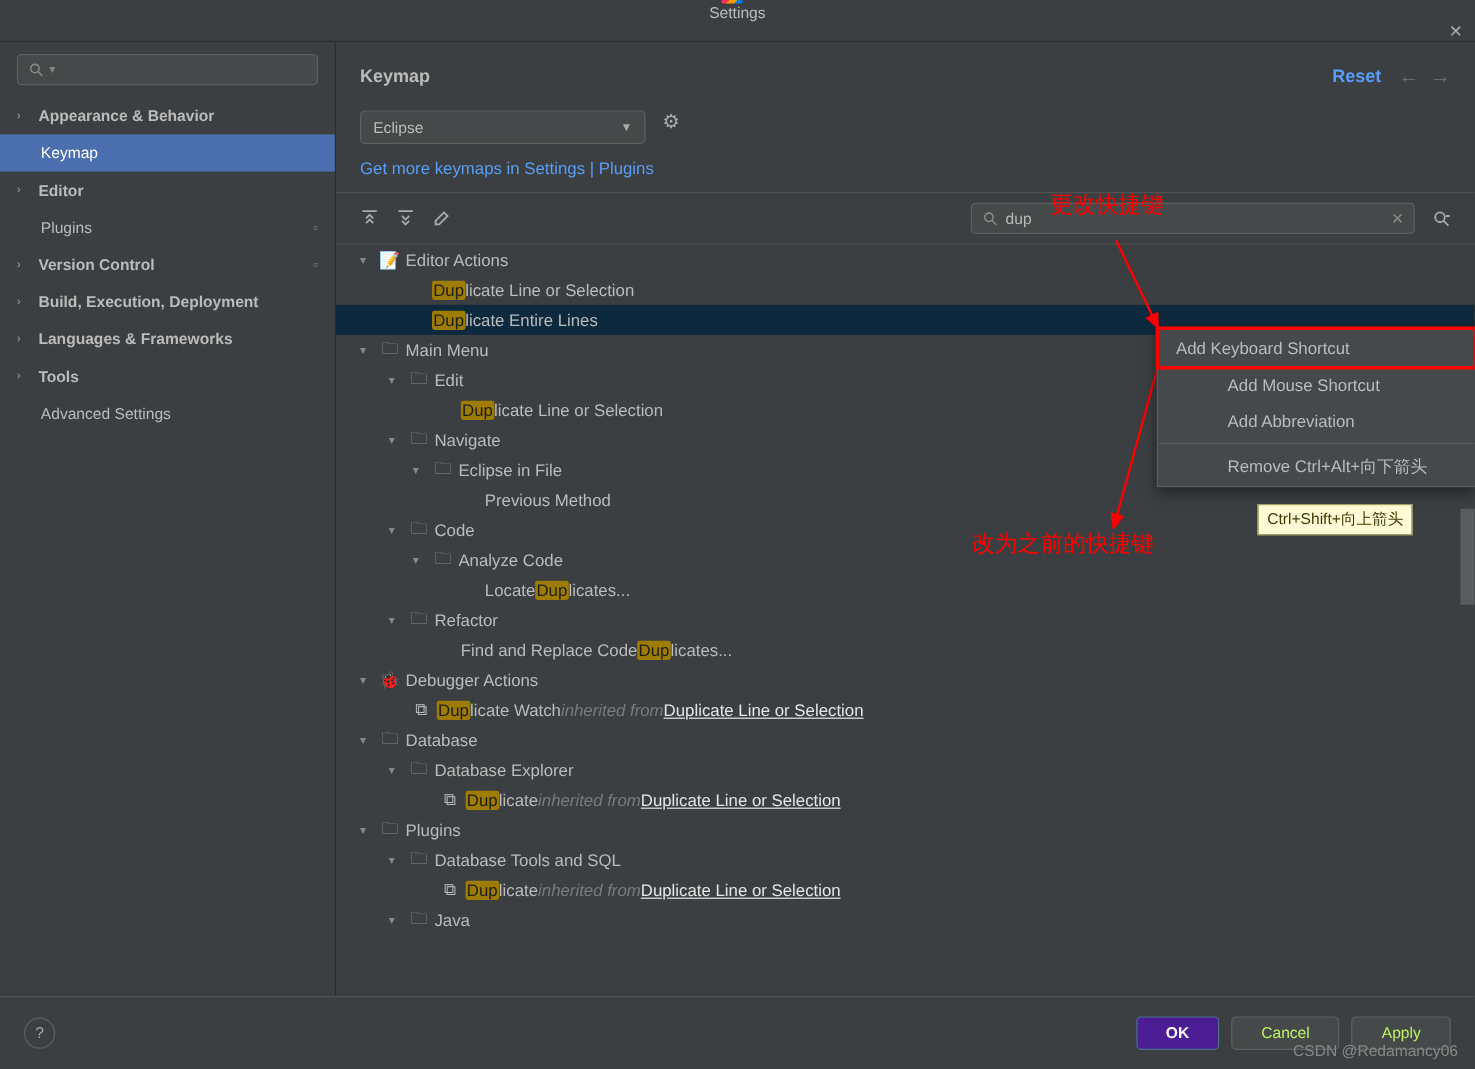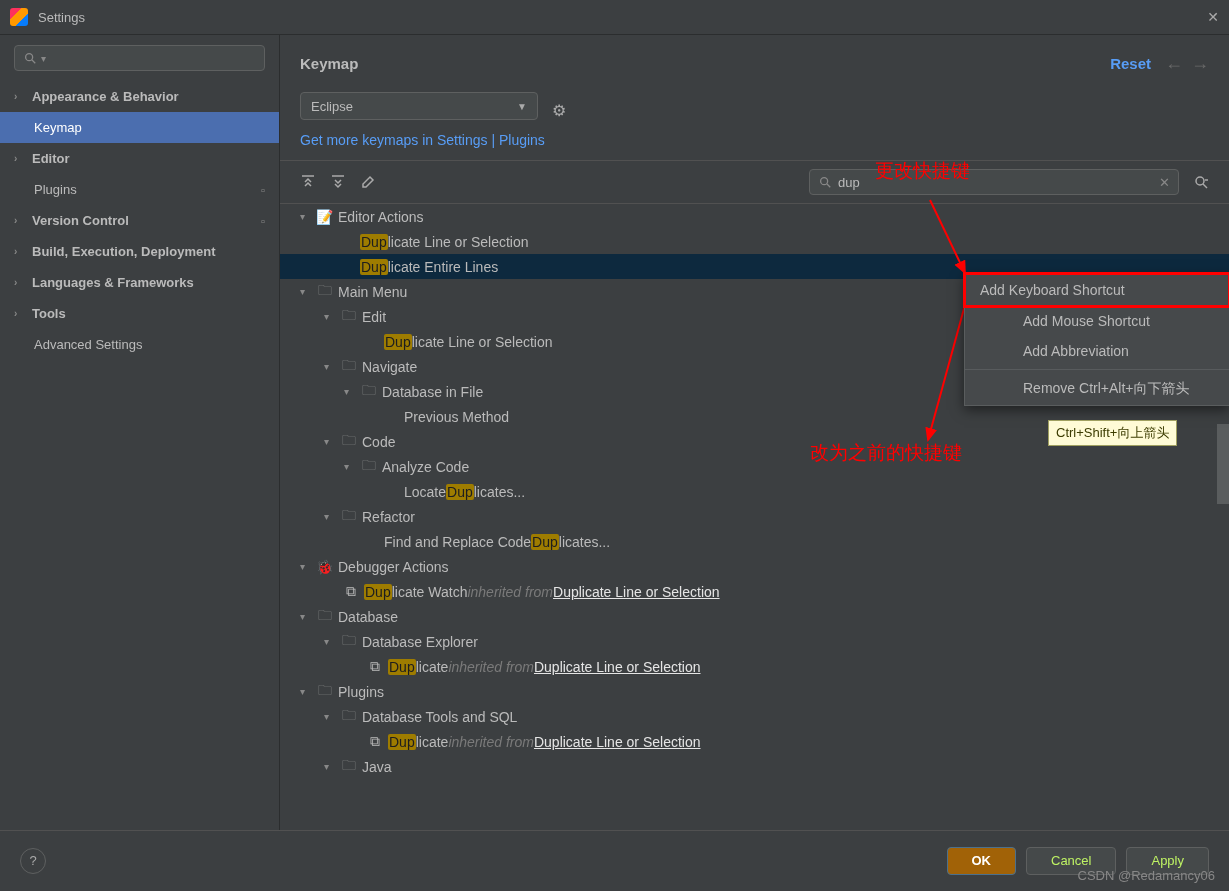--- a/index.html
+++ b/index.html
@@ -10,20 +10,21 @@
   font-size: 13px;
   color: #bbbbbb;
   overflow: hidden;
   position: relative;
 }
 .titlebar {
   height: 35px;
   display: flex; align-items: center;
   padding: 0 10px;
   border-bottom: 1px solid #2b2d2e;
+  flex-direction: column;
 }
 .titlebar .logo {
   width: 18px; height: 18px;
   background: linear-gradient(135deg, #fe315d 33%, #ff9900 33%, #ff9900 66%, #087cfa 66%);
   border-radius: 3px;
   margin-right: 10px;
 }
 .titlebar .close-btn {
   margin-left: auto;
   font-size: 14px;
@@ -96,21 +97,21 @@
   font-weight: 600;
   cursor: pointer;
 }
 .breadcrumb .nav-arrows {
   margin-left: 14px;
   color: #6a6a6a;
   font-size: 18px;
   display: flex; gap: 8px;
 }
 .keymap-row {
-  display: flex; align-items: flex-end; gap: 14px;
+  display: flex; align-items: flex-start; gap: 14px;
   padding: 10px 20px 4px 20px;
 }
 .keymap-select {
   width: 238px; height: 28px;
   background: #45494a;
   border: 1px solid #5e6060;
   border-radius: 4px;
   display: flex; align-items: center;
   padding: 0 10px;
   color: #bbb;
@@ -249,21 +250,21 @@
   padding: 0 24px;
   border-radius: 4px;
   border: 1px solid #5e6060;
   background: #45494a;
   color: #bef264;
   display: flex; align-items: center;
   cursor: pointer;
   font-size: 13px;
 }
 .btn.primary {
-  background: #a16207;
+  background: #4c1d95;
   border-color: #4c708c;
   color: #fff;
   font-weight: 600;
 }
 .watermark {
   position: absolute;
   bottom: 8px; right: 14px;
   color: #888;
   font-size: 13px;
   z-index: 100;
@@ -404,21 +405,21 @@
           <span>licate Line or Selection</span>
         </div>
       <div class="tree-row" style="padding-left:44px">
           <span class="chev">▾</span>
           <span class="icon folder-icon">🗀</span>
           <span>Navigate</span>
         </div>
       <div class="tree-row" style="padding-left:64px">
           <span class="chev">▾</span>
           <span class="icon folder-icon">🗀</span>
-          <span>Database in File</span>
+          <span>Eclipse in File</span>
         </div>
       <div class="tree-row" style="padding-left:124px">
           <span>Previous Method</span>
         </div>
       <div class="tree-row" style="padding-left:44px">
           <span class="chev">▾</span>
           <span class="icon folder-icon">🗀</span>
           <span>Code</span>
         </div>
       <div class="tree-row" style="padding-left:64px">

